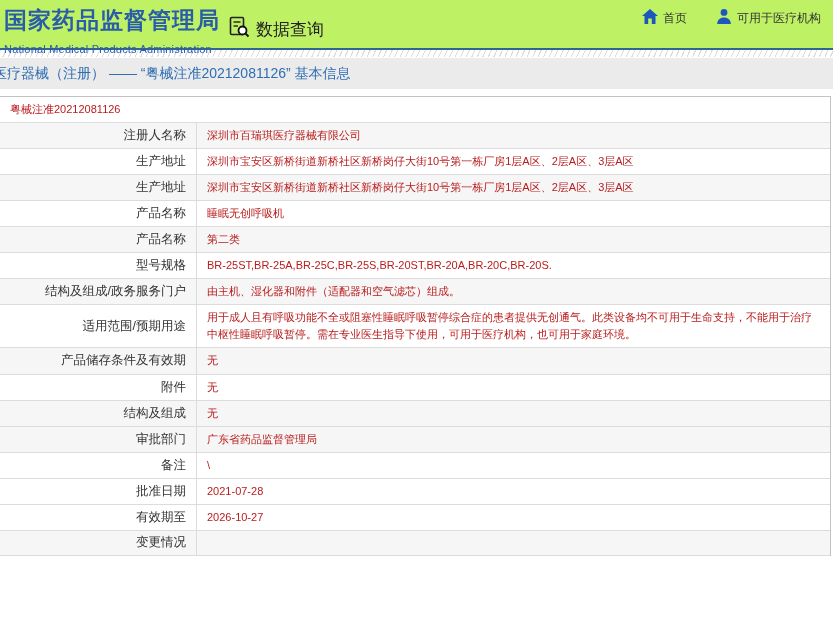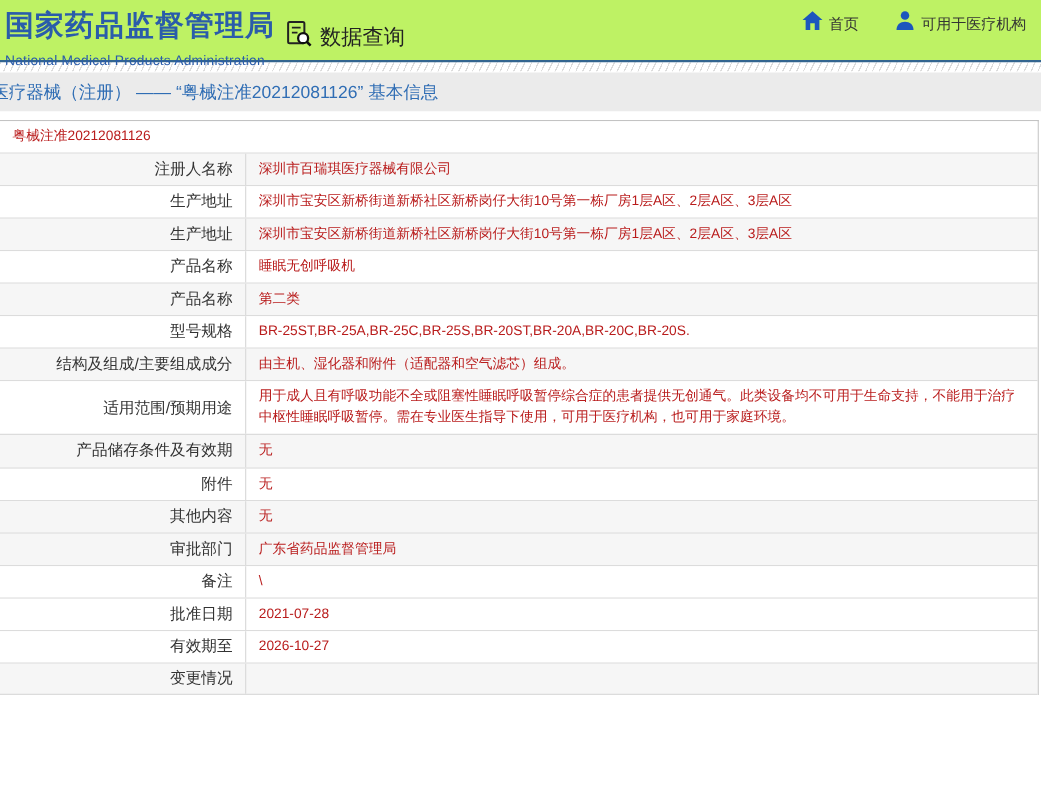--- a/index.html
+++ b/index.html
@@ -109,37 +109,37 @@
   </div>
   <div class="row alt">
     <div class="cell-label">产品名称</div>
     <div class="cell-value">第二类</div>
   </div>
   <div class="row">
     <div class="cell-label">型号规格</div>
     <div class="cell-value">BR-25ST,BR-25A,BR-25C,BR-25S,BR-20ST,BR-20A,BR-20C,BR-20S.</div>
   </div>
   <div class="row alt">
-    <div class="cell-label">结构及组成/主要组成成分</div>
+    <div class="cell-label">结构及组成/政务服务门户</div>
     <div class="cell-value">由主机、湿化器和附件（适配器和空气滤芯）组成。</div>
   </div>
   <div class="row">
     <div class="cell-label">适用范围/预期用途</div>
     <div class="cell-value">用于成人且有呼吸功能不全或阻塞性睡眠呼吸暂停综合症的患者提供无创通气。此类设备均不可用于生命支持，不能用于治疗中枢性睡眠呼吸暂停。需在专业医生指导下使用，可用于医疗机构，也可用于家庭环境。</div>
   </div>
   <div class="row alt">
     <div class="cell-label">产品储存条件及有效期</div>
     <div class="cell-value">无</div>
   </div>
   <div class="row">
     <div class="cell-label">附件</div>
     <div class="cell-value">无</div>
   </div>
   <div class="row alt">
-    <div class="cell-label">其他内容</div>
+    <div class="cell-label">结构及组成</div>
     <div class="cell-value">无</div>
   </div>
   <div class="row alt">
     <div class="cell-label">审批部门</div>
     <div class="cell-value">广东省药品监督管理局</div>
   </div>
   <div class="row">
     <div class="cell-label">备注</div>
     <div class="cell-value">\</div>
   </div>

